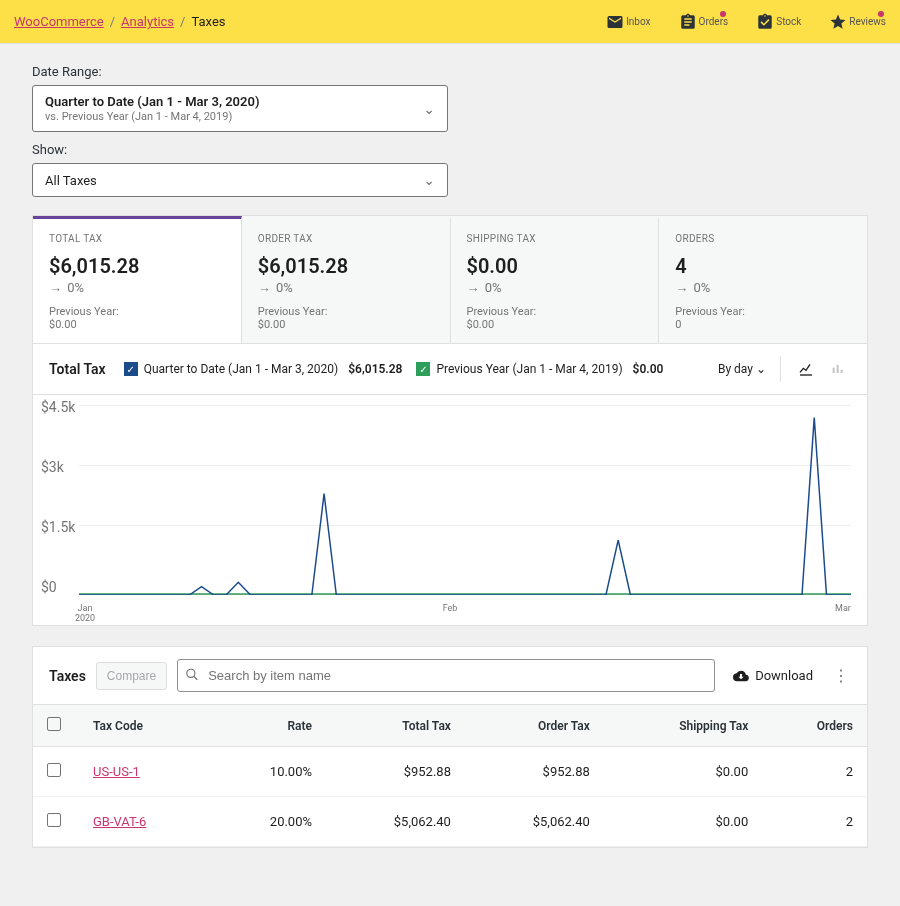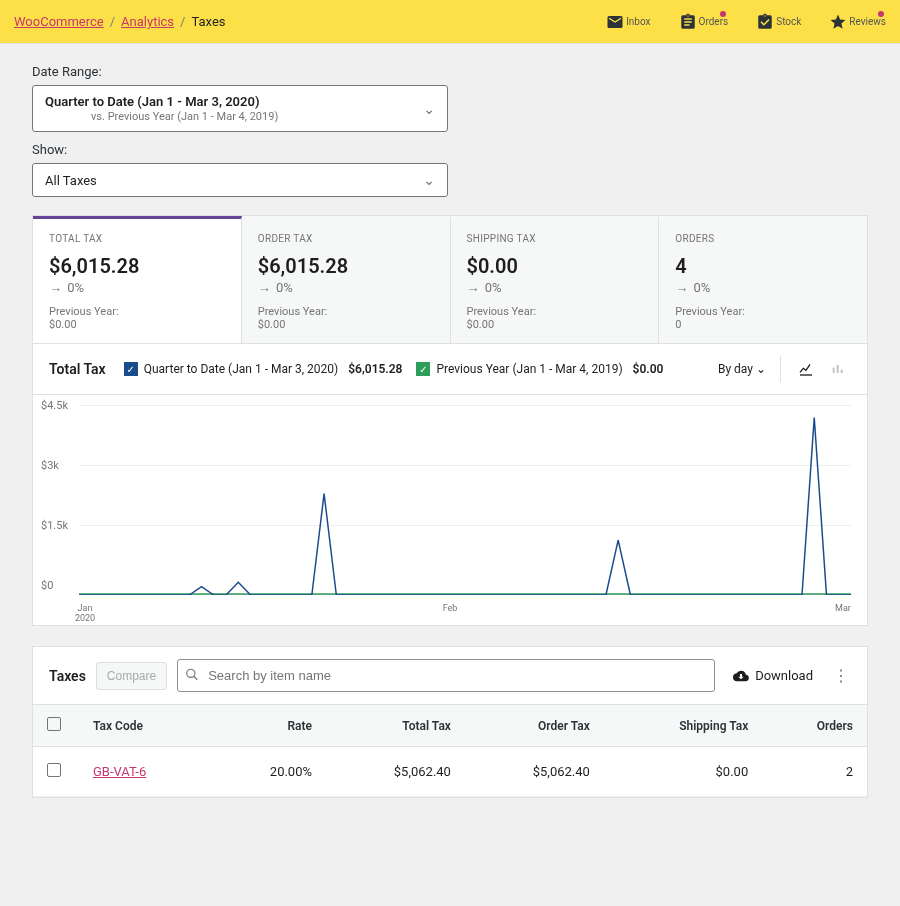--- a/index.html
+++ b/index.html
@@ -15,21 +15,21 @@
   .topbar-icon { display: flex; align-items: center; gap: 2px; font-size: 10px; color: #555; cursor: pointer; position: relative; }
   .topbar-icon svg { width: 18px; height: 18px; fill: #2c3338; }
   .badge-dot { position: absolute; top: -2px; right: 2px; width: 6px; height: 6px; background: #c9356e; border-radius: 50%; }
 
   .page { padding: 20px 32px; }
 
   .field-label { font-size: 13px; color: #2c3338; margin-bottom: 6px; }
   .select-box { background: #fff; border: 1px solid #757575; border-radius: 3px; width: 416px; padding: 8px 12px; display: flex; justify-content: space-between; align-items: center; cursor: pointer; }
   .select-box .chev { font-size: 14px; color: #757575; }
   .sel-main { font-weight: 600; font-size: 13px; }
-  .sel-sub { font-size: 11px; color: #757575; margin-top: 1px; margin-left: 46px; }
+  .sel-sub { font-size: 11px; color: #757575; margin-top: 1px; }
   .filters { margin-bottom: 18px; }
   .filters .row2 { margin-top: 10px; }
 
   
   .summary { display: flex; border: 1px solid #e0e0e0; background: #fff; }
   .card { flex: 1; padding: 14px 16px 12px; border-right: 1px solid #e0e0e0; position: relative; }
   .card:last-child { border-right: none; }
   .card.active { border-top: 3px solid #674399; background: #fff; }
   .card:not(.active) { background: #f6f7f7; border-top: 3px solid transparent; }
   .card-label { text-transform: uppercase; font-size: 10px; color: #757575; letter-spacing: 0.3px; margin-bottom: 10px; }
@@ -48,21 +48,21 @@
   .legend-box.blue { background: #1c4b8c; }
   .legend-box.green { background: #2e9e5b; }
   .legend-val { font-weight: 600; margin-left: 4px; }
   .chart-header .spacer { flex: 1; }
   .interval { font-size: 12px; cursor: pointer; }
   .chart-icons { display: flex; gap: 6px; border-left: 1px solid #e0e0e0; padding-left: 12px; }
   .chart-icon-btn { width: 26px; height: 26px; display: flex; align-items: center; justify-content: center; cursor: pointer; }
   .chart-icon-btn svg { width: 16px; height: 16px; }
 
   .chart-body { height: 230px; position: relative; padding: 10px 16px 30px 46px; }
-  .y-tick { position: absolute; left: 8px; font-size: 11px; color: #757575; text-align: right; }
+  .y-tick { position: absolute; left: 8px; font-size: 14px; color: #757575; text-align: right; }
   .grid-line { position: absolute; left: 46px; right: 16px; border-top: 1px solid #eee; }
   .x-axis { position: absolute; left: 46px; right: 16px; bottom: 30px; border-top: 1px solid #ccc; }
   .x-tick { position: absolute; bottom: 12px; font-size: 9px; color: #757575; transform: translateX(-50%); }
   .x-tick.sub { bottom: 2px; }
   svg.chart-svg { position: absolute; left: 46px; right: 16px; top: 10px; bottom: 30px; width: calc(100% - 62px); height: calc(100% - 40px); }
 
   
   .table-panel { background: #fff; border: 1px solid #e0e0e0; margin-top: 20px; }
   .table-head { display: flex; align-items: center; padding: 12px 16px; gap: 10px; }
   .table-title { font-weight: 600; font-size: 14px; }
@@ -260,20 +260,29 @@
           <th>Rate</th>
           <th>Total Tax</th>
           <th>Order Tax</th>
           <th>Shipping Tax</th>
           <th>Orders</th>
         </tr>
       </thead>
       <tbody id="tbody">
           <tr>
             <td class="left"><span class="chk"></span></td>
+            <td class="left"><a href="#">US-US-1</a></td>
+            <td>10.00%</td>
+            <td>$952.88</td>
+            <td>$952.88</td>
+            <td>$0.00</td>
+            <td>2</td>
+          </tr>
+          <tr>
+            <td class="left"><span class="chk"></span></td>
             <td class="left"><a href="#">GB-VAT-6</a></td>
             <td>20.00%</td>
             <td>$5,062.40</td>
             <td>$5,062.40</td>
             <td>$0.00</td>
             <td>2</td>
           </tr>
         </tbody>
     </table>
   </div>

